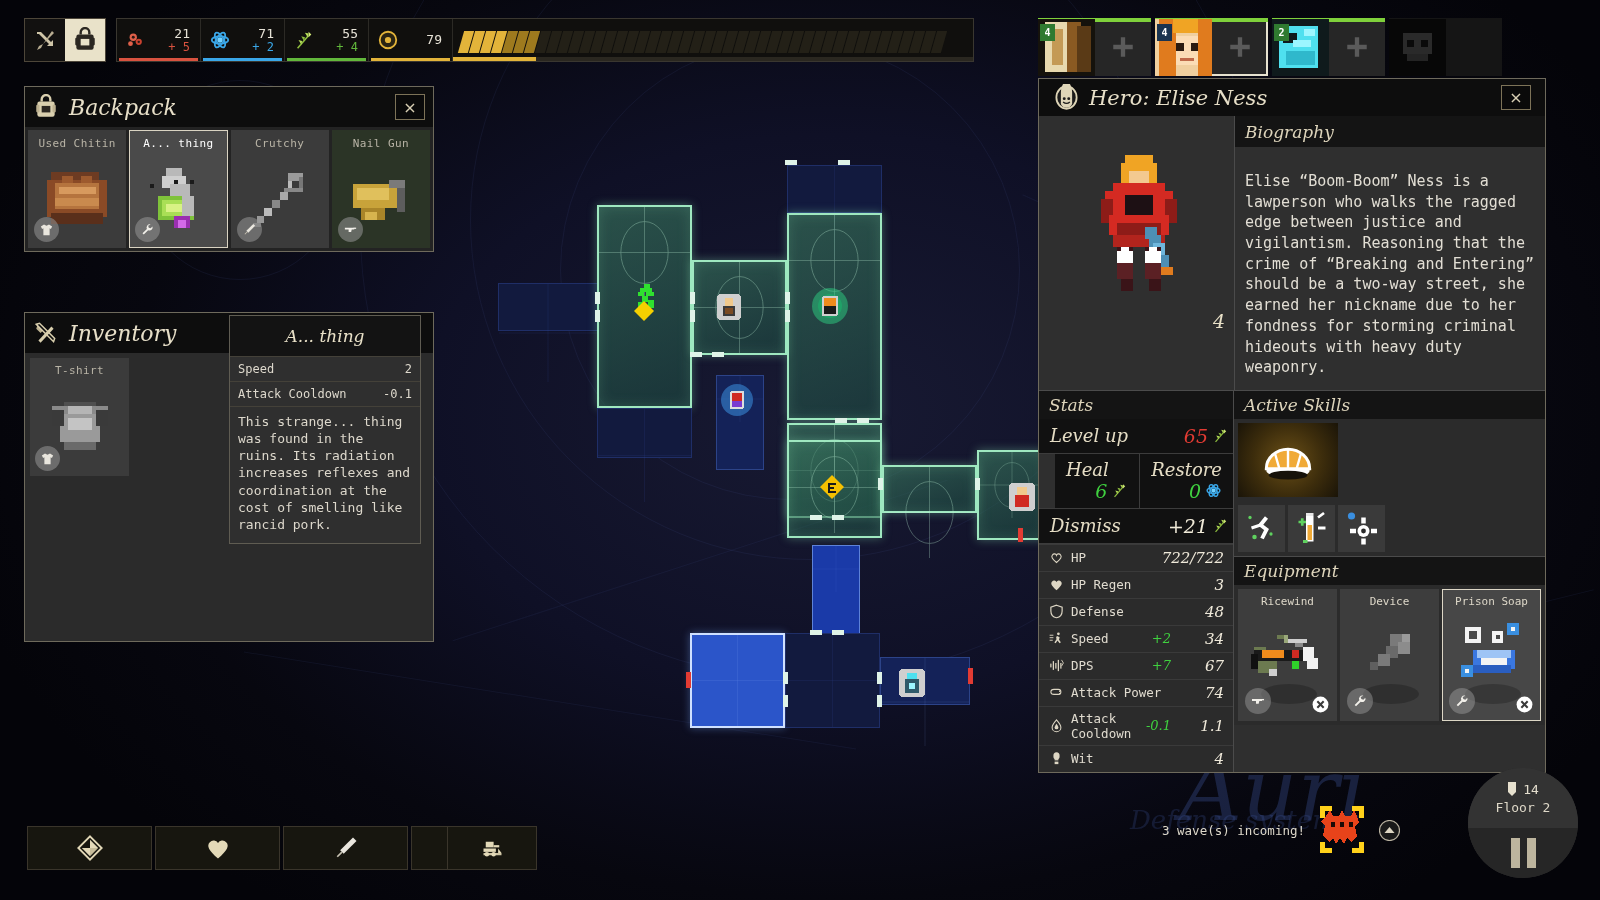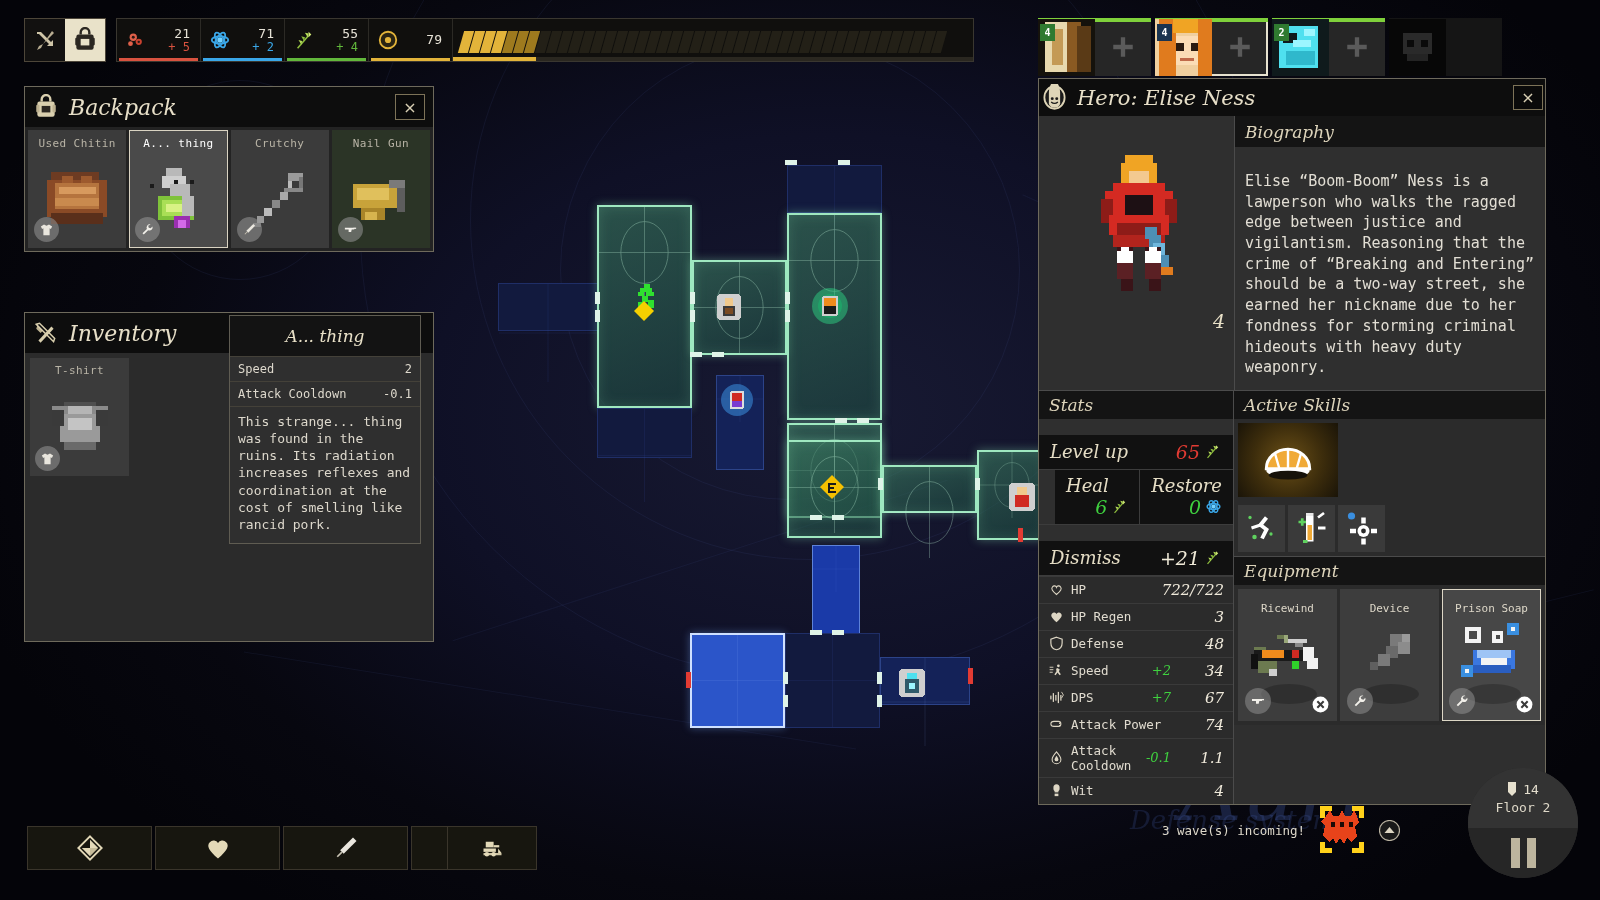--- a/index.html
+++ b/index.html
@@ -161,36 +161,35 @@
   .hport { width: 57px; height: 100%; overflow: hidden; position: relative; }
   .hplus { flex: 1; display: flex; align-items: center; justify-content: center; background: #262626; }
   .hlvl {
     position: absolute; left: 2px; top: 6px; width: 15px; height: 17px;
     display: flex; align-items: center; justify-content: center;
     font-size: 10px; color: #fff; font-weight: bold;
   }
 
   
   #hero { position: absolute; left: 1038px; top: 78px; width: 508px; background: #2f2f2f; border: 1px solid #6e6a5c; }
-  #hero-head { height: 37px; padding: 0 2px; font-size: 21px; justify-content: space-between; }
+  #hero-head { height: 37px; padding: 0 14px; font-size: 21px; justify-content: space-between; }
   #hero-head .left { display: flex; align-items: center; gap: 9px; }
   #hero-body { display: flex; }
   #hero-left { width: 196px; border-right: 1px solid #4b4b4b; }
   #hero-right { flex: 1; }
   #portrait { position: relative; height: 222px; display: flex; align-items: center; justify-content: center; }
   #portrait-lvl { position: absolute; right: 9px; bottom: 6px; color: #e9e1c8; font-family: "DejaVu Serif", serif; font-style: italic; font-size: 19px; }
   #bio-text { padding: 24px 10px 12px; font-size: 15px; color: #e2ded4; line-height: 1.38; }
 
   .hdr { height: 29px; font-size: 17px; border-top: 1px solid #4b4b4b; }
 
   .act-row {
     display: flex; align-items: center; justify-content: space-between;
-    background: #111; padding: 6px 12px 6px 11px; border-bottom: 1px solid #3c3c3c;
+    background: #111; padding: 6px 4px 6px 11px; border-bottom: 1px solid #3c3c3c;
     cursor: pointer;
-    margin-top: 16px;
   }
   .act-label { font-family: "DejaVu Serif", serif; font-style: italic; font-size: 18px; color: #e5ddc5; }
   .act-val { display: flex; align-items: center; gap: 4px; font-family: "DejaVu Serif", serif; font-style: italic; font-size: 19px; }
   .act-split { display: flex; border-bottom: 1px solid #3c3c3c; }
   .act-split > div { flex: 1; background: #111; padding: 5px 11px 6px; cursor: pointer; }
   .act-split > div:first-child { border-right: 1px solid #3c3c3c; margin-left: 16px; }
   .act-split .act-label { display: block; }
   .act-split .act-val { justify-content: flex-end; }
 
   .stat-row {
@@ -204,21 +203,21 @@
   .sicon { width: 15px; height: 15px; display: block; flex: 0 0 15px; }
 
   #active-skills { display: flex; gap: 3px; padding: 4px; background: #2b2b2b; }
   .skill-big { width: 100px; height: 74px; background: #1b1710; display: flex; align-items: center; justify-content: center; cursor: pointer; }
   #passive-skills { display: flex; gap: 3px; padding: 4px; background: #2b2b2b; }
   .skill-sm { width: 47px; height: 47px; background: #3a3a3a; display: flex; align-items: center; justify-content: center; cursor: pointer; }
 
   #equipment { display: flex; gap: 3px; padding: 4px; background: #2b2b2b; }
   .eq-slot { position: relative; width: 99px; height: 132px; background: #3d3d3d; border: 1px solid transparent; cursor: pointer; }
   .eq-slot.sel { border-color: #ddd7c6; background: #474747; }
-  .eq-name { position:absolute; top:12px; left:0; right:0; text-align:center; font-size: 11px; color: #ded8c9; }
+  .eq-name { position:absolute; top:5px; left:0; right:0; text-align:center; font-size: 11px; color: #ded8c9; }
   .eq-art { position:absolute; left:0; right:0; top: 24px; bottom: 26px; display:flex; align-items:center; justify-content:center; }
   .eq-wrench { position:absolute; left: 6px; bottom: 6px; width: 26px; height: 26px; border-radius: 50%; background: rgba(160,160,160,0.45); display:flex; align-items:center; justify-content:center; }
   .eq-x { position:absolute; right: 6px; bottom: 6px; width: 19px; height: 19px; }
 
   
   #bottombar { position: absolute; left: 27px; bottom: 30px; display: flex; gap: 3px; }
   .bb {
     width: 125px; height: 44px; background: #17160f; border: 1px solid #3a352b;
     display: flex; align-items: center; justify-content: center; cursor: pointer;
   }

